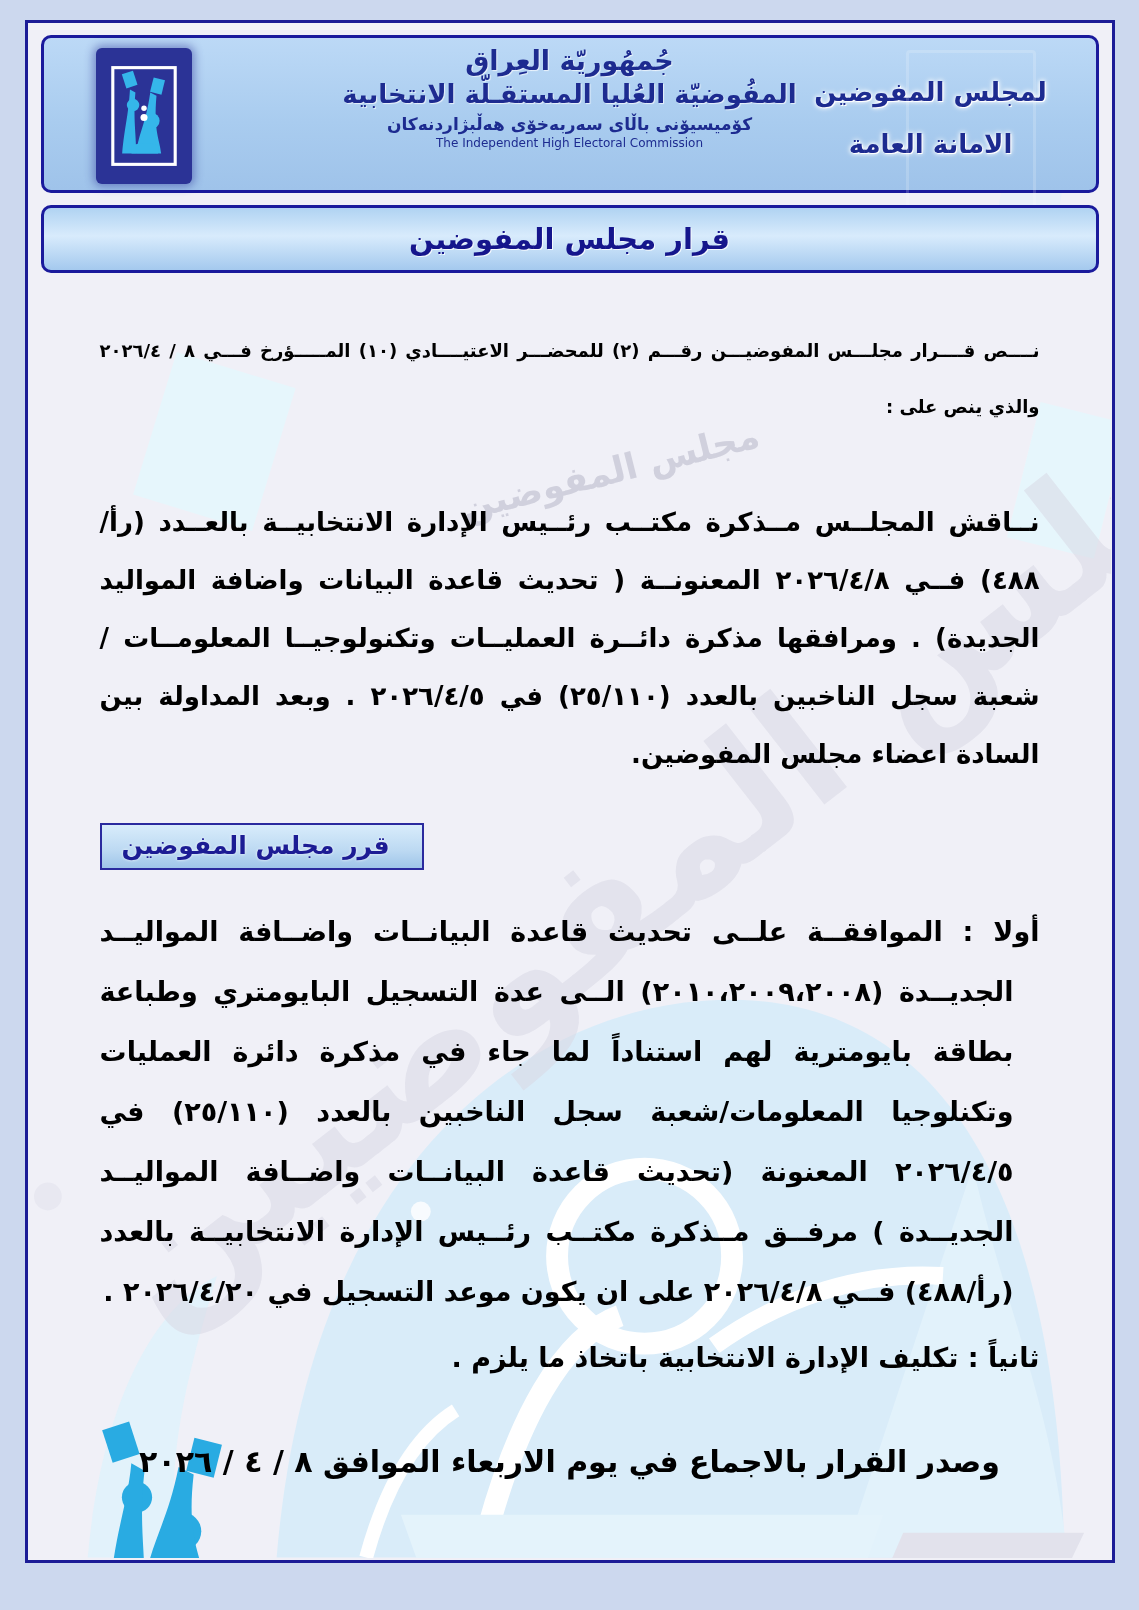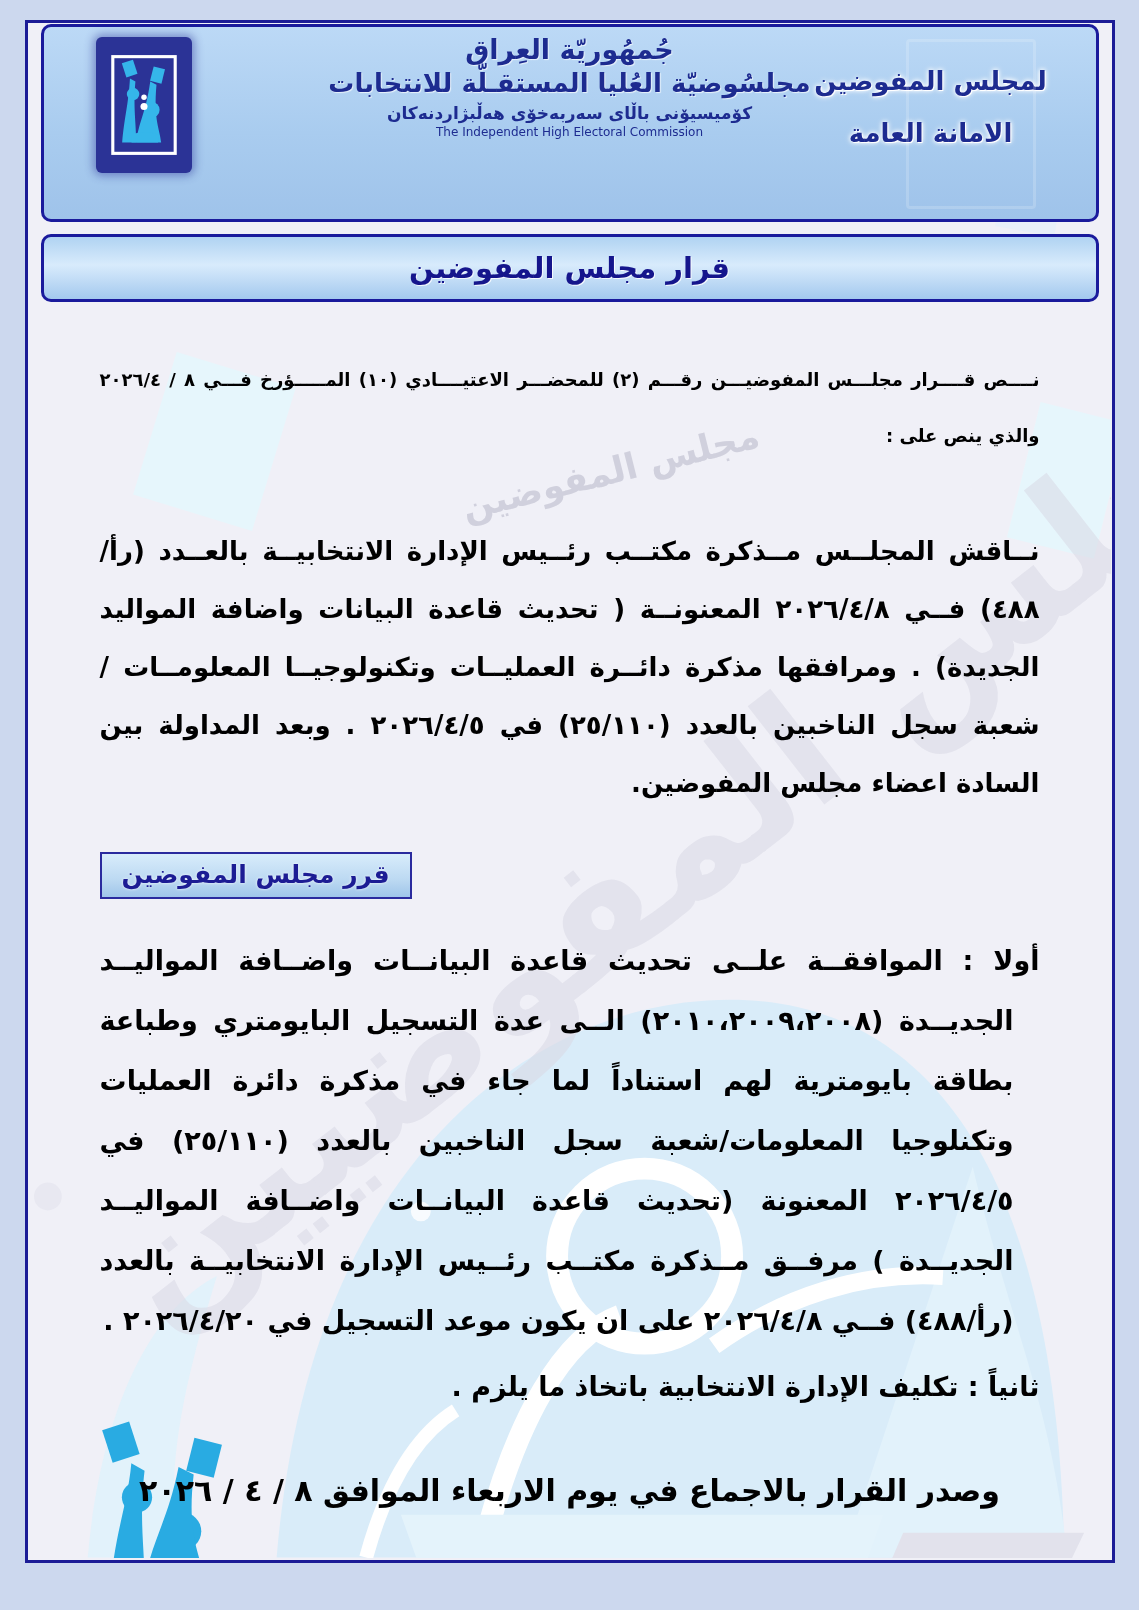--- a/index.html
+++ b/index.html
@@ -15,21 +15,21 @@
     margin:20px auto 0 auto;
     background:#f0f0f7;
     border:3px solid #1c1c96;
     overflow:hidden;
   }
   
   .wm{ position:absolute; inset:0; z-index:0; pointer-events:none; }
   
   .band{
     position:relative; z-index:1;
-    margin:1px 13px 0 13px; height:198px;
+    margin:12px 13px 0 13px; height:158px;
     background:linear-gradient(180deg,#bcd9f6 0%,#a9ccef 55%,#9fc3ea 100%);
     border:3px solid #1a1a9c; border-radius:10px;
     display:flex; align-items:center;
   }
   .band-logo{
     position:absolute; left:52px; top:10px;
     width:96px; height:136px;
     background:#2b3396; border-radius:6px;
     box-shadow:0 0 8px 3px rgba(43,51,150,.45);
     display:flex; align-items:center; justify-content:center;
@@ -75,21 +75,21 @@
   .p-disc{
     margin-top:58px;
     font-size:26px; font-weight:600; line-height:58px;
   }
   .p-disc .hv{ font-weight:900; }
   .badge-row{ margin-top:40px; text-align:left; direction:ltr; }
   .badge{
     display:inline-block;
     border:2px solid #2a2a9e;
     background:linear-gradient(180deg,#d8ecfb 0%,#bcd9f2 60%,#9fc5e9 100%);
-    padding:6px 20px 8px 20px;
+    padding:6px 32px 8px 20px;
     font-size:25px; font-weight:bold; color:#1c1c94;
     text-shadow:0 0 3px rgba(255,255,255,.9);
   }
   .p-first{
     margin-top:32px;
     font-size:27px; font-weight:bold; line-height:60px;
     text-indent:-26px; padding-right:26px;
   }
   .p-second{
     margin-top:10px;
@@ -159,21 +159,21 @@
           <path d="M40,118 C43,92 52,82 58,40 L66,44 C62,88 70,100 72,118 Z"></path>
           <path d="M34,108 C46,104 56,104 68,108 L68,118 L34,118 Z"></path>
         </g>
         <circle cx="50" cy="60" r="3.5" fill="#ffffff"></circle>
         <circle cx="50" cy="72" r="4.5" fill="#ffffff"></circle>
       </svg>
     </div>
 
     <div class="band-center">
       <div class="cal1">جُمهُوريّة العِراق</div>
-      <div class="cal2">مجلسُوضيّة العُليا المستقـلّة للانتخابات</div>
+      <div class="cal2">المفُوضيّة العُليا المستقـلّة الانتخابية</div>
       <div class="kur">کۆمیسیۆنی باڵای سەربەخۆی هەڵبژاردنەکان</div>
       <div class="eng">The Independent High Electoral Commission</div>
     </div>
 
     <div class="band-right">
       <span class="ghost"></span>
       <div>لمجلس المفوضين</div>
       <div>الامانة العامة</div>
     </div>
   </header>

